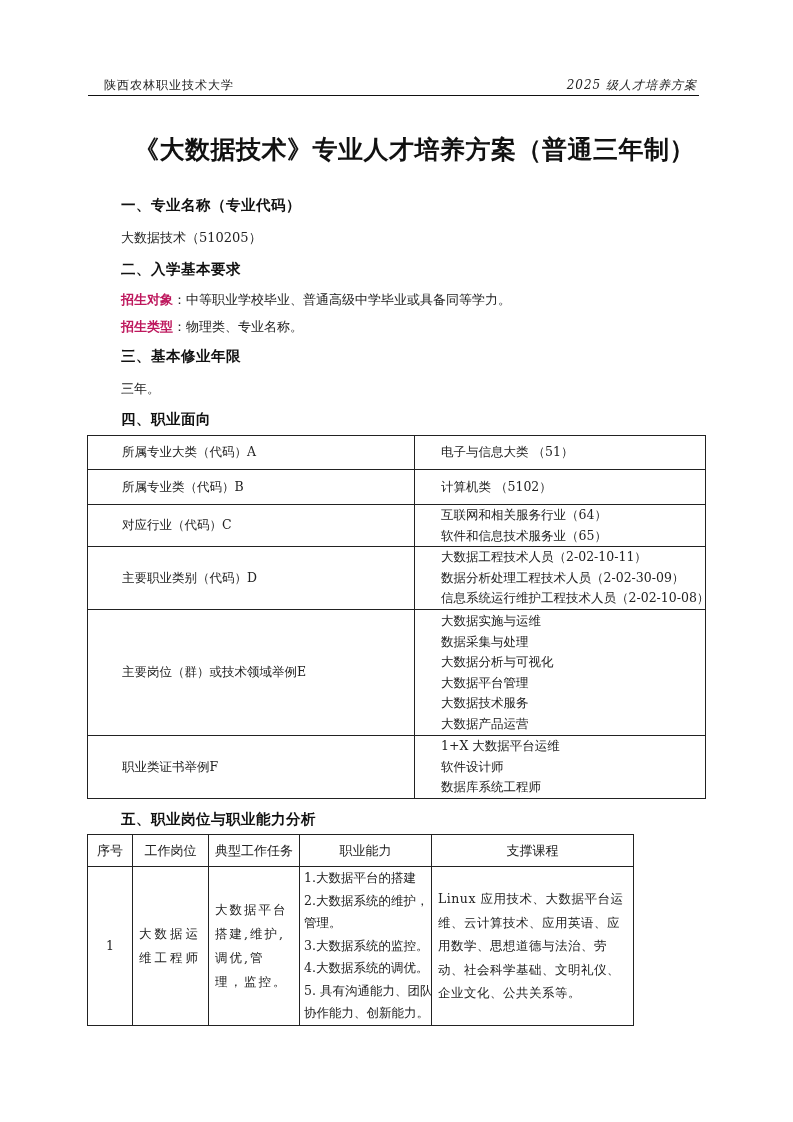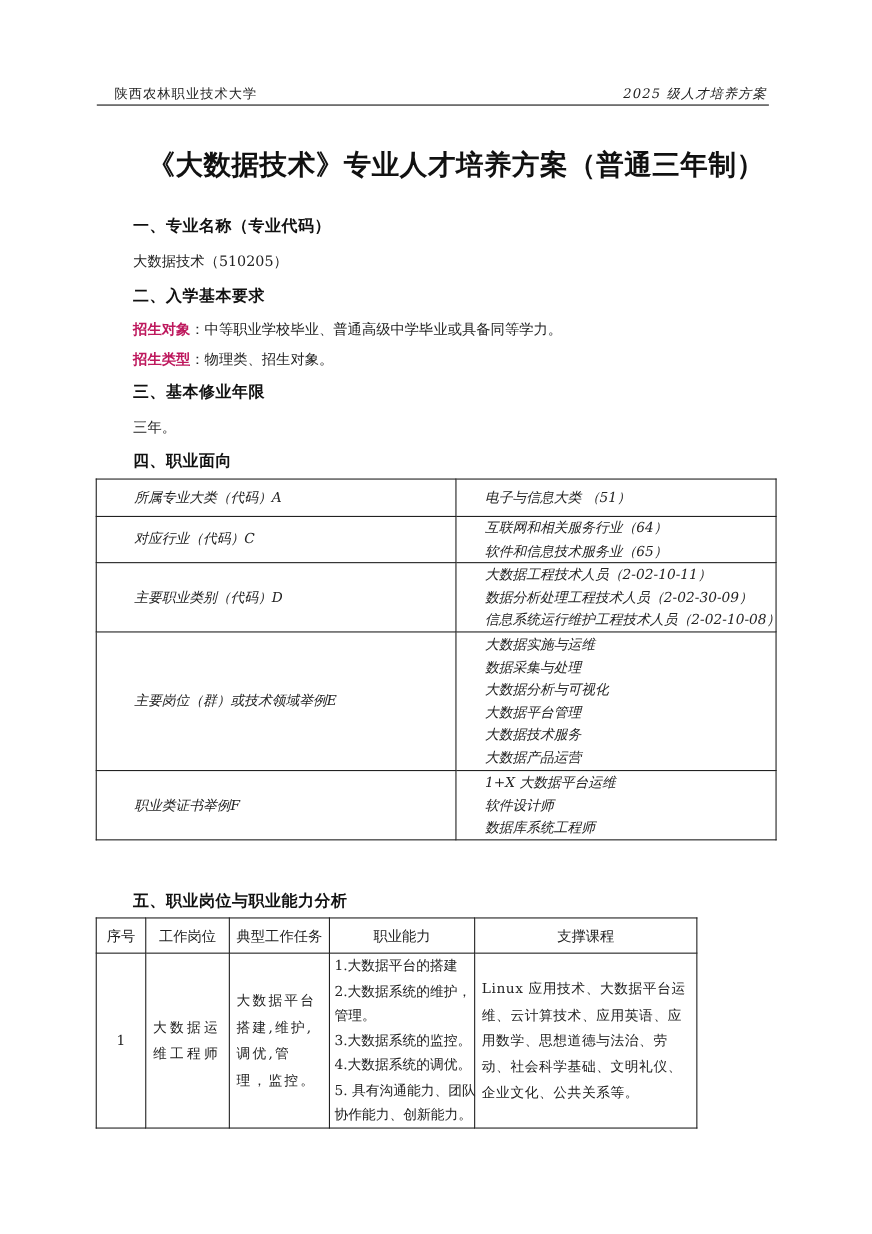--- a/index.html
+++ b/index.html
@@ -7,21 +7,21 @@
       font-family: "DejaVu Serif", "Liberation Serif", serif; }
     .page-header { position: absolute; left: 88px; top: 76px; width: 611px; height: 19px; border-bottom: 1.6px solid #111; }
     .hdr-left { position: absolute; left: 16px; top: 1px; font-size: 12px; letter-spacing: 1px; color: #222; }
     .hdr-right { position: absolute; right: 2px; top: 1px; font-size: 12px; font-style: italic; letter-spacing: 1px; color: #222; }
     .doc-title { position: absolute; left: 18px; width: 793px; top: 133px; text-align: center; font-size: 25px; font-weight: bold; color: #111; letter-spacing: 0.5px; }
     .h2 { position: absolute; left: 121px; font-family: "DejaVu Sans", "Liberation Sans", sans-serif; font-size: 14.5px; font-weight: bold; color: #111; letter-spacing: 0.5px; }
     .p { position: absolute; left: 121px; font-size: 13px; color: #222; }
     .p b { font-family: "DejaVu Sans", "Liberation Sans", sans-serif; font-weight: bold; color: #be185d; }
     table { border-collapse: collapse; position: absolute; table-layout: fixed; }
     td, th { border: 1.3px solid #222; font-size: 12.5px; color: #222; font-weight: normal; padding: 0; }
-    #career-table { left: 87px; top: 435px; width: 619px; font-style: italic; }
+    #career-table { left: 87px; top: 435px; width: 619px; }
     #career-table td.k { width: 292px; padding-left: 34px; }
     #career-table td.v { padding-left: 26px; line-height: 20.5px; }
     #career-table td.v div { white-space: nowrap; }
     #ability-table { left: 87px; top: 834px; width: 547px; }
     #ability-table th { height: 31px; text-align: center; font-size: 13px; }
     #ability-table td { vertical-align: middle; font-size: 12.5px; }
     .c-idx { text-align: center; }
     .c-pos { padding: 0 6px; letter-spacing: 3px; line-height: 24px; }
     .c-task { padding: 11px 6px; letter-spacing: 2px; line-height: 24px; }
     .c-abil { padding: 0 4px; line-height: 22.5px; }
@@ -36,33 +36,39 @@
   <span class="hdr-right">2025 级人才培养方案</span>
 </div>
 
 <div class="doc-title">《大数据技术》专业人才培养方案（普通三年制）</div>
 
 <div class="h2" style="top:196px">一、专业名称（专业代码）</div>
 <div class="p" style="top:229px">大数据技术（510205）</div>
 
 <div class="h2" style="top:260px">二、入学基本要求</div>
 <div class="p" style="top:291px"><b>招生对象</b><span>：中等职业学校毕业、普通高级中学毕业或具备同等学力。</span></div>
-<div class="p" style="top:318px"><b>招生类型</b><span>：物理类、招生对象。</span></div>
+<div class="p" style="top:318px"><b>招生类型</b><span>：物理类、专业名称。</span></div>
 
 <div class="h2" style="top:347px">三、基本修业年限</div>
 <div class="p" style="top:380px">三年。</div>
 
 <div class="h2" style="top:410px">四、职业面向</div>
 
 <table id="career-table">
   <tbody>
       <tr style="height:34px">
     <td class="k">所属专业大类（代码）A</td>
     <td class="v">
           <div>电子与信息大类 （51）</div>
+        </td>
+  </tr>
+  <tr style="height:35px">
+    <td class="k">所属专业类（代码）B</td>
+    <td class="v">
+          <div>计算机类 （5102）</div>
         </td>
   </tr>
   <tr style="height:42px">
     <td class="k">对应行业（代码）C</td>
     <td class="v">
       <div>互联网和相关服务行业（64）</div>
       <div>软件和信息技术服务业（65）</div>
     </td>
   </tr>
   <tr style="height:63px">

